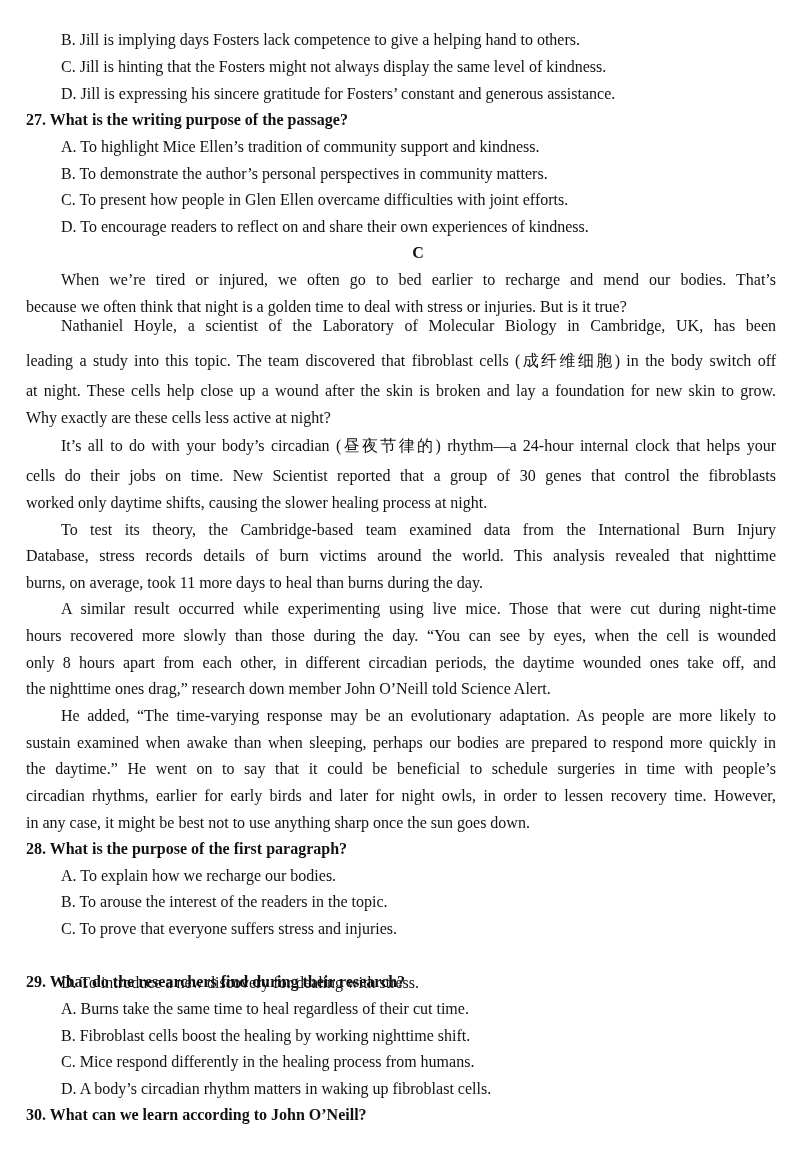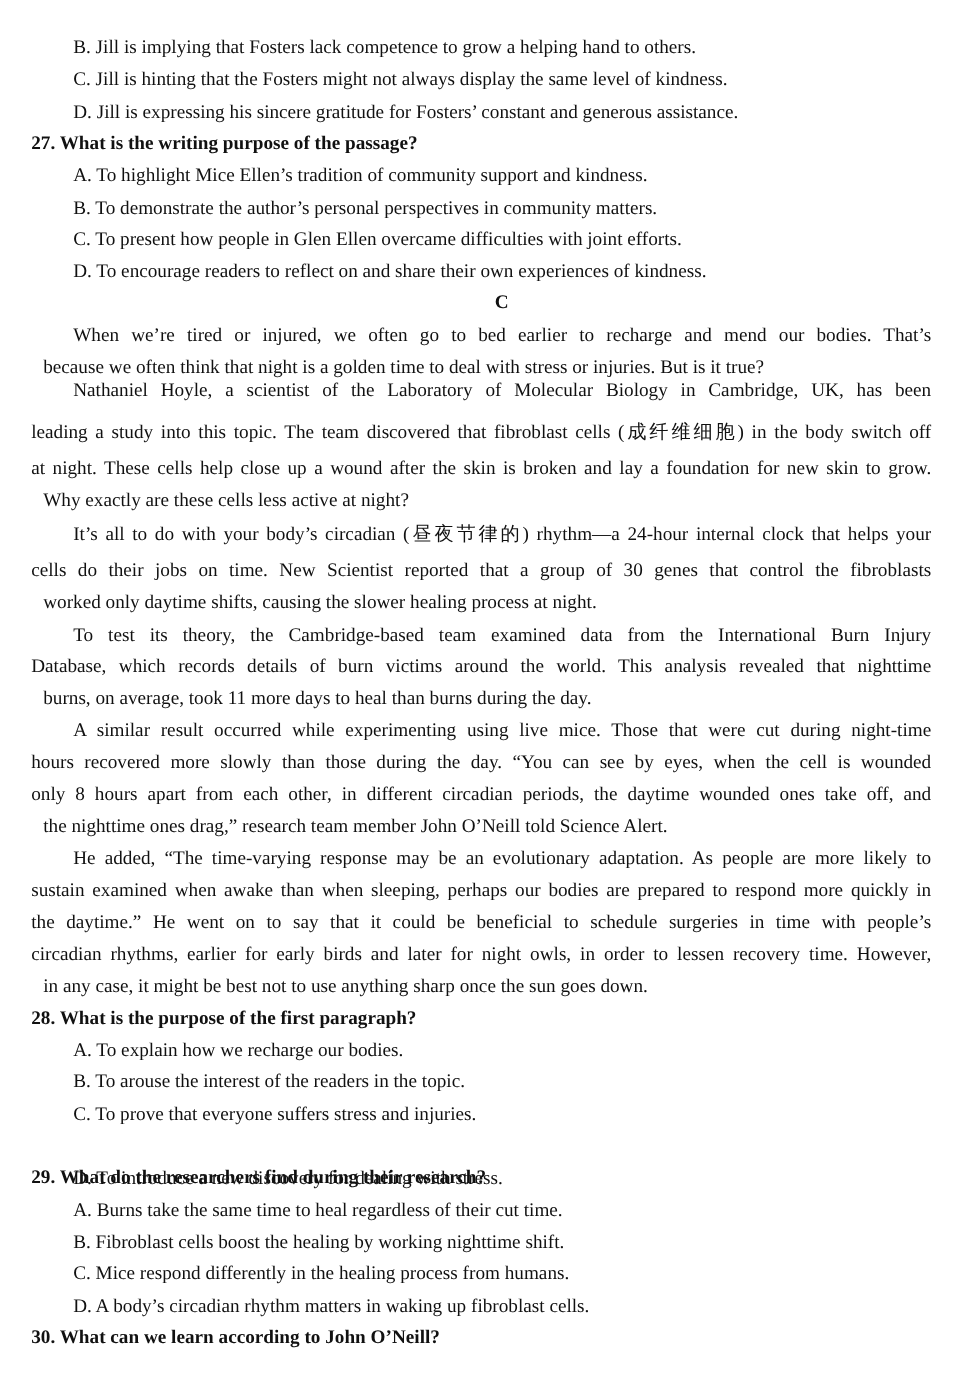--- a/index.html
+++ b/index.html
@@ -15,26 +15,26 @@
   .line {
     position: absolute;
     white-space: nowrap;
     line-height: 20px;
   }
   .opt { left: 61px; }
   .q { left: 26px; font-weight: bold; }
   .heading { left: 0; width: 836px; text-align: center; font-weight: bold; }
   .para-first { left: 61px; width: 715px; text-align: justify; text-align-last: justify; }
   .para-cont { left: 26px; width: 750px; text-align: justify; text-align-last: justify; }
-  .para-last { left: 36px; text-align: left; }
+  .para-last { left: 26px; text-align: left; }
 </style>
 </head>
 <body>
 
-<div class="line opt" style="top:30px">B. Jill is implying that Fosters lack competence to grow a helping hand to others.</div>
+<div class="line opt" style="top:30px">B. Jill is implying days Fosters lack competence to give a helping hand to others.</div>
 <div class="line opt" style="top:57px">C. Jill is hinting that the Fosters might not always display the same level of kindness.</div>
 <div class="line opt" style="top:84px">D. Jill is expressing his sincere gratitude for Fosters’ constant and generous assistance.</div>
 
 <div class="line q" style="top:110px">27. What is the writing purpose of the passage?</div>
 <div class="line opt" style="top:137px">A. To highlight Mice Ellen’s tradition of community support and kindness.</div>
 <div class="line opt" style="top:164px">B. To demonstrate the author’s personal perspectives in community matters.</div>
 <div class="line opt" style="top:190px">C. To present how people in Glen Ellen overcame difficulties with joint efforts.</div>
 <div class="line opt" style="top:217px">D. To encourage readers to reflect on and share their own experiences of kindness.</div>
 
 <div class="line heading" style="top:243px">C</div>
@@ -45,27 +45,27 @@
 <div class="line para-first" style="top:316px">Nathaniel Hoyle, a scientist of the Laboratory of Molecular Biology in Cambridge, UK, has been</div>
 <div class="line para-cont" style="top:351px">leading a study into this topic. The team discovered that fibroblast cells (成纤维细胞) in the body switch off</div>
 <div class="line para-cont" style="top:381px">at night. These cells help close up a wound after the skin is broken and lay a foundation for new skin to grow.</div>
 <div class="line para-last" style="top:408px">Why exactly are these cells less active at night?</div>
 
 <div class="line para-first" style="top:436px">It’s all to do with your body’s circadian (昼夜节律的) rhythm—a 24-hour internal clock that helps your</div>
 <div class="line para-cont" style="top:466px">cells do their jobs on time. New Scientist reported that a group of 30 genes that control the fibroblasts</div>
 <div class="line para-last" style="top:493px">worked only daytime shifts, causing the slower healing process at night.</div>
 
 <div class="line para-first" style="top:520px">To test its theory, the Cambridge-based team examined data from the International Burn Injury</div>
-<div class="line para-cont" style="top:546px">Database, which records details of burn victims around the world. This analysis revealed that nighttime</div>
+<div class="line para-cont" style="top:546px">Database, stress records details of burn victims around the world. This analysis revealed that nighttime</div>
 <div class="line para-last" style="top:573px">burns, on average, took 11 more days to heal than burns during the day.</div>
 
 <div class="line para-first" style="top:599px">A similar result occurred while experimenting using live mice. Those that were cut during night-time</div>
 <div class="line para-cont" style="top:626px">hours recovered more slowly than those during the day. “You can see by eyes, when the cell is wounded</div>
 <div class="line para-cont" style="top:653px">only 8 hours apart from each other, in different circadian periods, the daytime wounded ones take off, and</div>
-<div class="line para-last" style="top:679px">the nighttime ones drag,” research team member John O’Neill told Science Alert.</div>
+<div class="line para-last" style="top:679px">the nighttime ones drag,” research down member John O’Neill told Science Alert.</div>
 
 <div class="line para-first" style="top:706px">He added, “The time-varying response may be an evolutionary adaptation. As people are more likely to</div>
 <div class="line para-cont" style="top:733px">sustain examined when awake than when sleeping, perhaps our bodies are prepared to respond more quickly in</div>
 <div class="line para-cont" style="top:759px">the daytime.” He went on to say that it could be beneficial to schedule surgeries in time with people’s</div>
 <div class="line para-cont" style="top:786px">circadian rhythms, earlier for early birds and later for night owls, in order to lessen recovery time. However,</div>
 <div class="line para-last" style="top:813px">in any case, it might be best not to use anything sharp once the sun goes down.</div>
 
 <div class="line q" style="top:839px">28. What is the purpose of the first paragraph?</div>
 <div class="line opt" style="top:866px">A. To explain how we recharge our bodies.</div>
 <div class="line opt" style="top:892px">B. To arouse the interest of the readers in the topic.</div>

